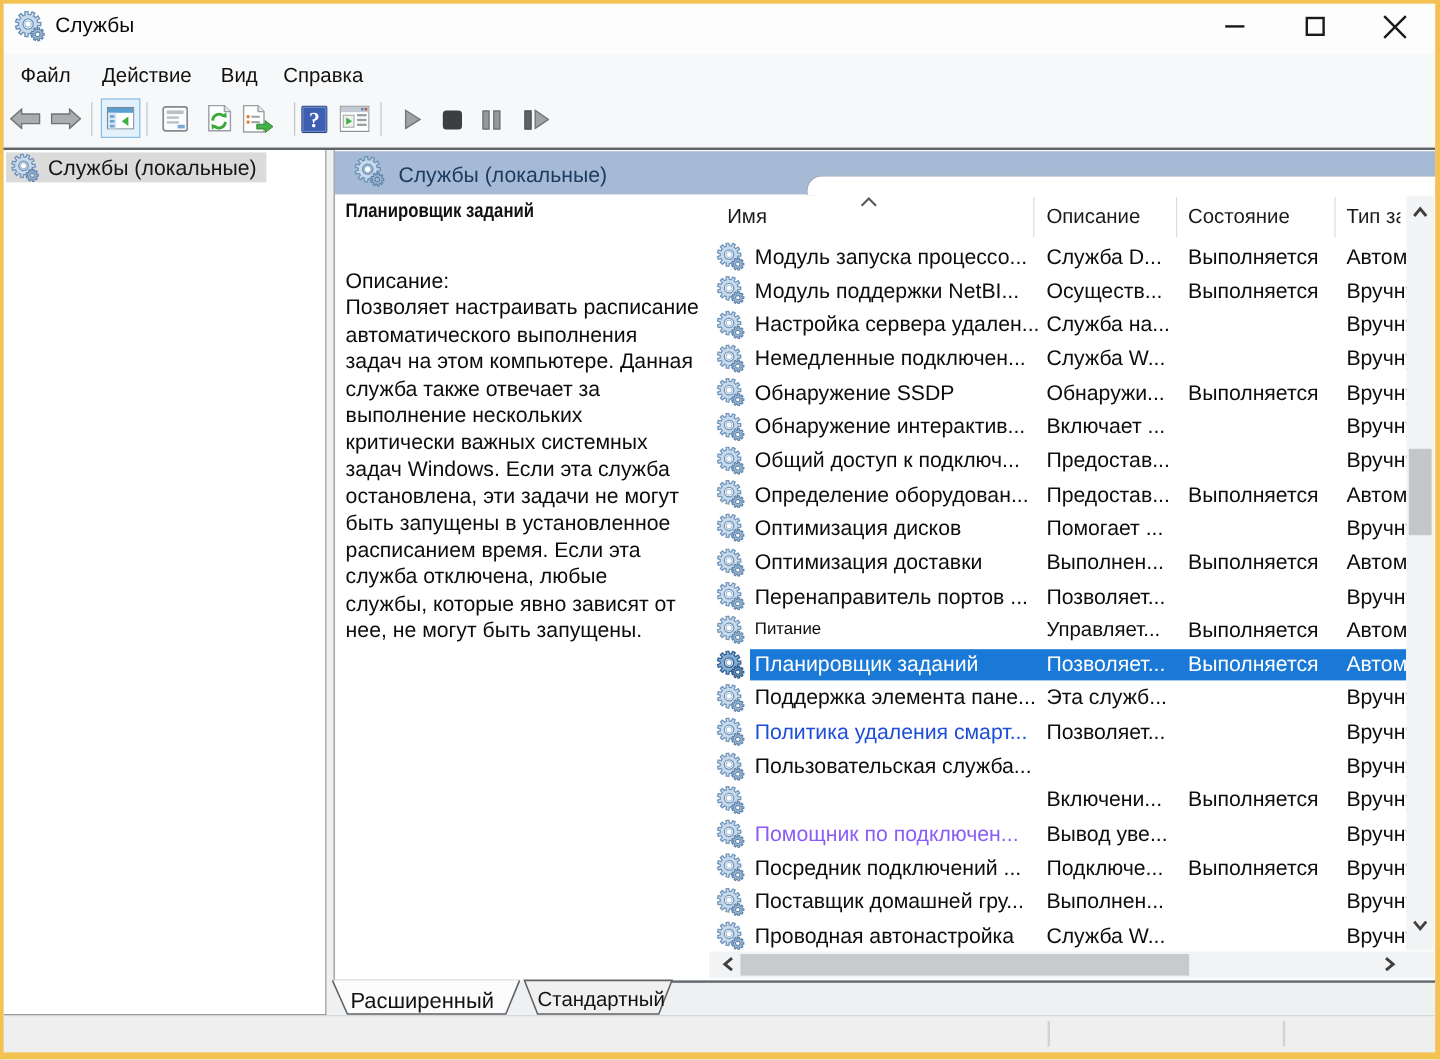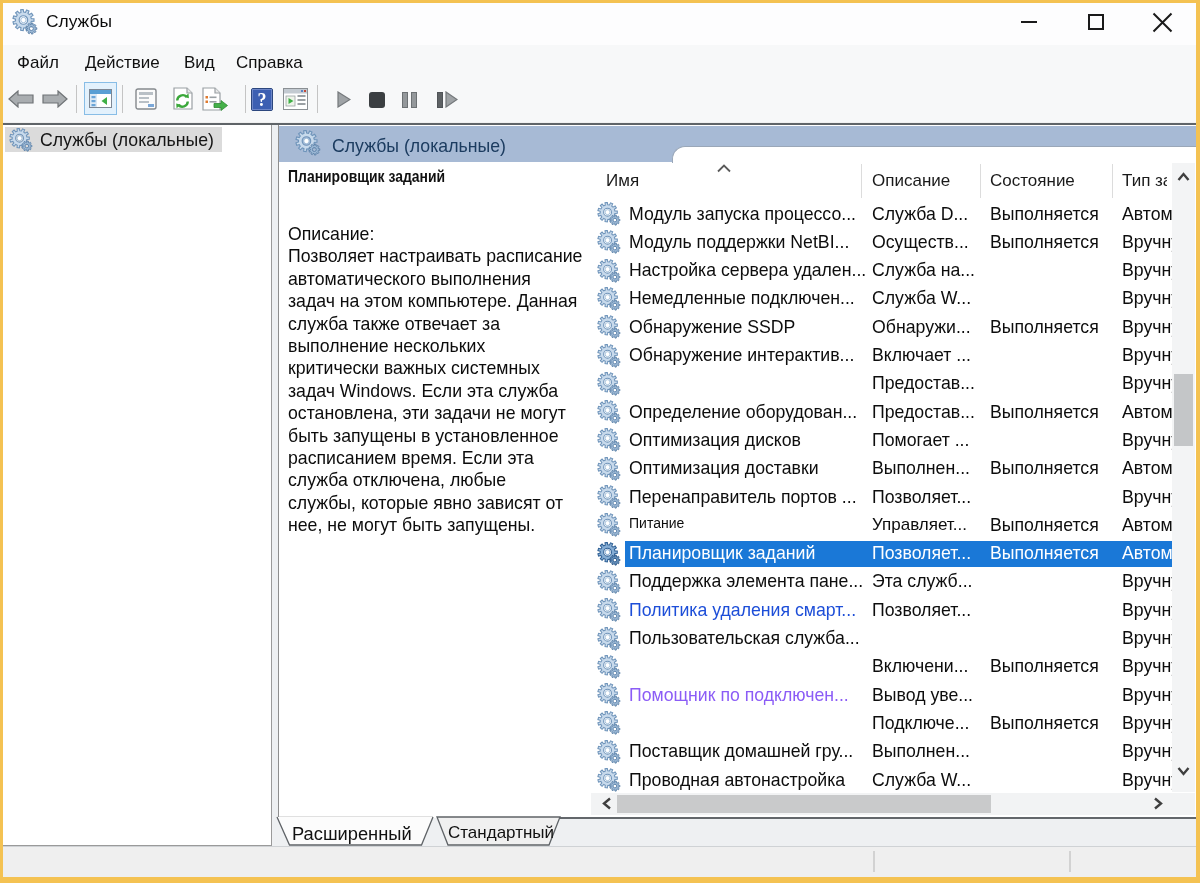--- a/index.html
+++ b/index.html
@@ -194,20 +194,21 @@
         <use href="#gearpair"></use>
       </svg>
 <div class="abs" style="left:38px;top:3.5px;font-size:17.7px;color:#0d0d0d;white-space:nowrap">Обнаружение интерактив...</div>
 <div class="abs" style="left:281px;top:3.5px;font-size:17.7px;color:#0d0d0d;white-space:nowrap">Включает ...</div>
 <div class="abs" style="left:531px;top:3.5px;font-size:17.7px;color:#0d0d0d;white-space:nowrap">Вручную</div>
 </div>
 <div class="abs" style="left:0;top:169.8px;width:581px;height:28.3px">
 <svg class="abs" style="left:6px;top:2px" width="24" height="24" viewBox="0 0 25 25">
         <use href="#gearpair"></use>
       </svg>
+<div class="abs" style="left:38px;top:3.5px;font-size:17.7px;color:#0d0d0d;white-space:nowrap">Общий доступ к подключ...</div>
 <div class="abs" style="left:281px;top:3.5px;font-size:17.7px;color:#0d0d0d;white-space:nowrap">Предостав...</div>
 <div class="abs" style="left:531px;top:3.5px;font-size:17.7px;color:#0d0d0d;white-space:nowrap">Вручную</div>
 </div>
 <div class="abs" style="left:0;top:198.1px;width:581px;height:28.3px">
 <svg class="abs" style="left:6px;top:2px" width="24" height="24" viewBox="0 0 25 25">
         <use href="#gearpair"></use>
       </svg>
 <div class="abs" style="left:38px;top:3.5px;font-size:17.7px;color:#0d0d0d;white-space:nowrap">Определение оборудован...</div>
 <div class="abs" style="left:281px;top:3.5px;font-size:17.7px;color:#0d0d0d;white-space:nowrap">Предостав...</div>
 <div class="abs" style="left:399px;top:3.5px;font-size:17.7px;color:#0d0d0d;white-space:nowrap">Выполняется</div>
@@ -293,20 +294,21 @@
         <use href="#gearpair"></use>
       </svg>
 <div class="abs" style="left:38px;top:3.5px;font-size:17.7px;color:#8b5cf6;white-space:nowrap">Помощник по подключен...</div>
 <div class="abs" style="left:281px;top:3.5px;font-size:17.7px;color:#0d0d0d;white-space:nowrap">Вывод уве...</div>
 <div class="abs" style="left:531px;top:3.5px;font-size:17.7px;color:#0d0d0d;white-space:nowrap">Вручную</div>
 </div>
 <div class="abs" style="left:0;top:509.4px;width:581px;height:28.3px">
 <svg class="abs" style="left:6px;top:2px" width="24" height="24" viewBox="0 0 25 25">
         <use href="#gearpair"></use>
       </svg>
+<div class="abs" style="left:38px;top:3.5px;font-size:17.7px;color:#0d0d0d;white-space:nowrap">Посредник подключений ...</div>
 <div class="abs" style="left:281px;top:3.5px;font-size:17.7px;color:#0d0d0d;white-space:nowrap">Подключе...</div>
 <div class="abs" style="left:399px;top:3.5px;font-size:17.7px;color:#0d0d0d;white-space:nowrap">Выполняется</div>
 <div class="abs" style="left:531px;top:3.5px;font-size:17.7px;color:#0d0d0d;white-space:nowrap">Вручную</div>
 </div>
 <div class="abs" style="left:0;top:537.7px;width:581px;height:28.3px">
 <svg class="abs" style="left:6px;top:2px" width="24" height="24" viewBox="0 0 25 25">
         <use href="#gearpair"></use>
       </svg>
 <div class="abs" style="left:38px;top:3.5px;font-size:17.7px;color:#0d0d0d;white-space:nowrap">Поставщик домашней гру...</div>
 <div class="abs" style="left:281px;top:3.5px;font-size:17.7px;color:#0d0d0d;white-space:nowrap">Выполнен...</div>

